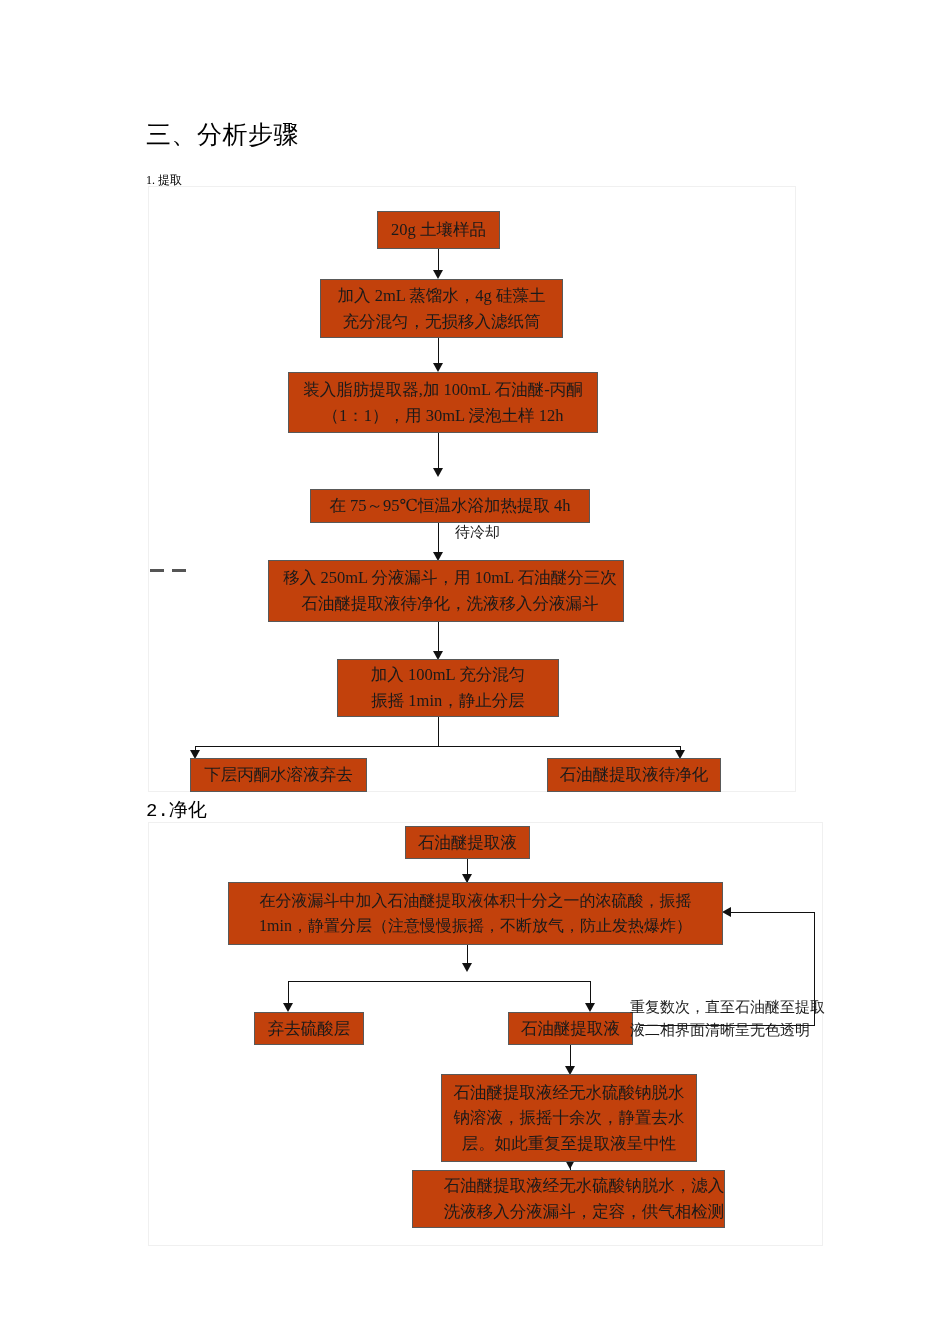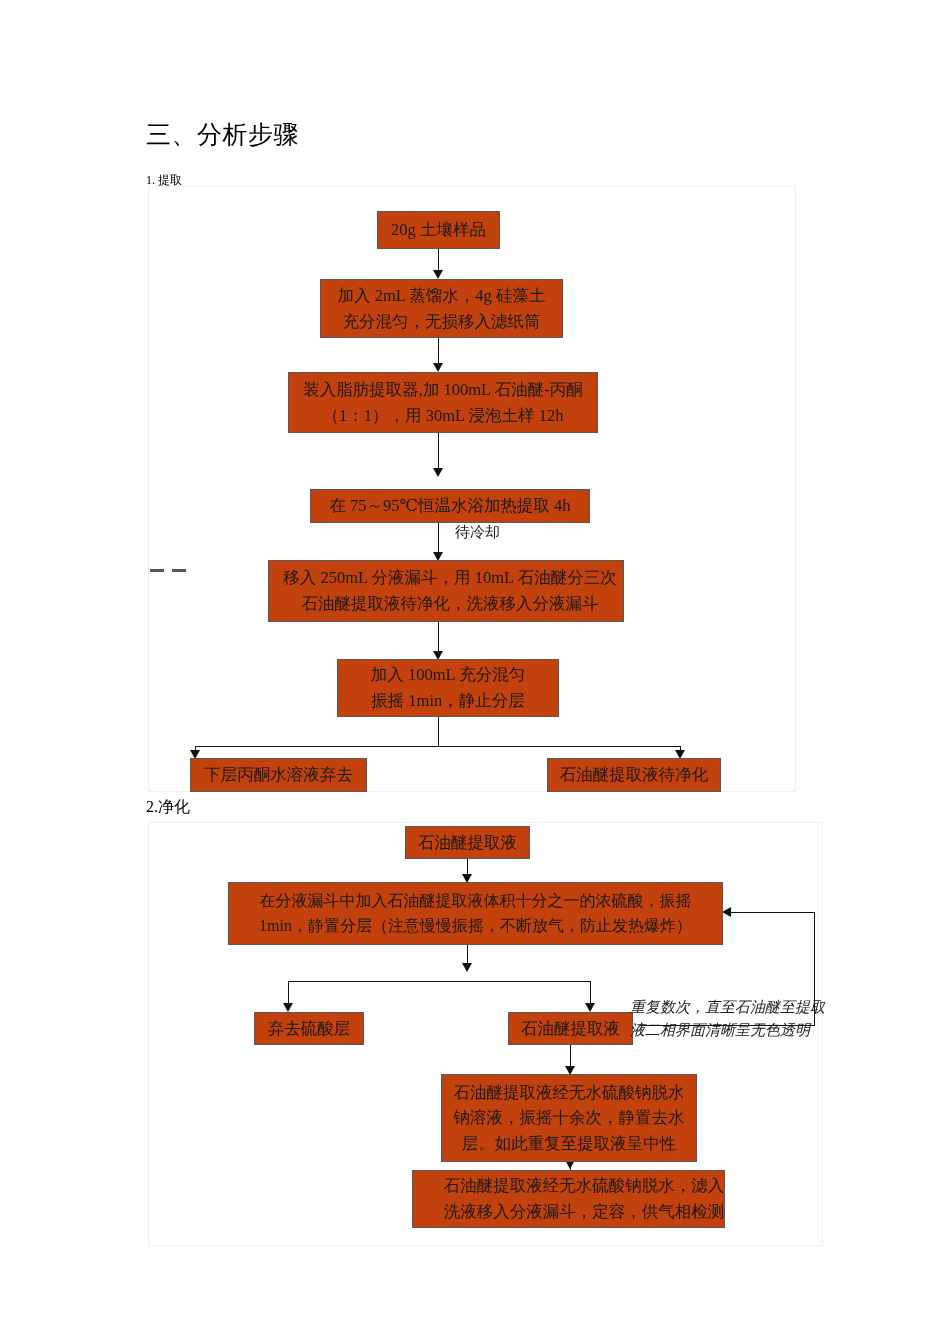--- a/index.html
+++ b/index.html
@@ -35,22 +35,23 @@
     position: absolute;
     left: 146px;
     top: 172px;
     font-size: 12px;
     white-space: nowrap;
   }
   .h-sub2 {
     position: absolute;
     left: 146px;
     top: 797px;
-    font-size: 16px;
-    white-space: nowrap;
+    font-size: 19px;
+    white-space: nowrap;
+    font-family: Liberation Mono, monospace;
   }
 
   
   .canvas {
     position: absolute;
     background: #ffffff;
     border: 1px solid #f0f0f0;
     box-sizing: border-box;
   }
   #canvas-extraction {
@@ -124,21 +125,21 @@
   }
   .side-note {
     position: absolute;
     font-size: 15px;
     line-height: 1.5;
     color: #1a1a1a;
     text-align: left;
     z-index: 4;
     background: transparent;
   }
-  .side-note .ln { display: block; white-space: nowrap; font-style: italic; }
+  .side-note .ln { display: block; white-space: nowrap; }
 
   .dash-mark {
     position: absolute;
     height: 0;
     border-top: 3px solid #555;
     width: 14px;
     z-index: 3;
   }
 </style>
 </head>

